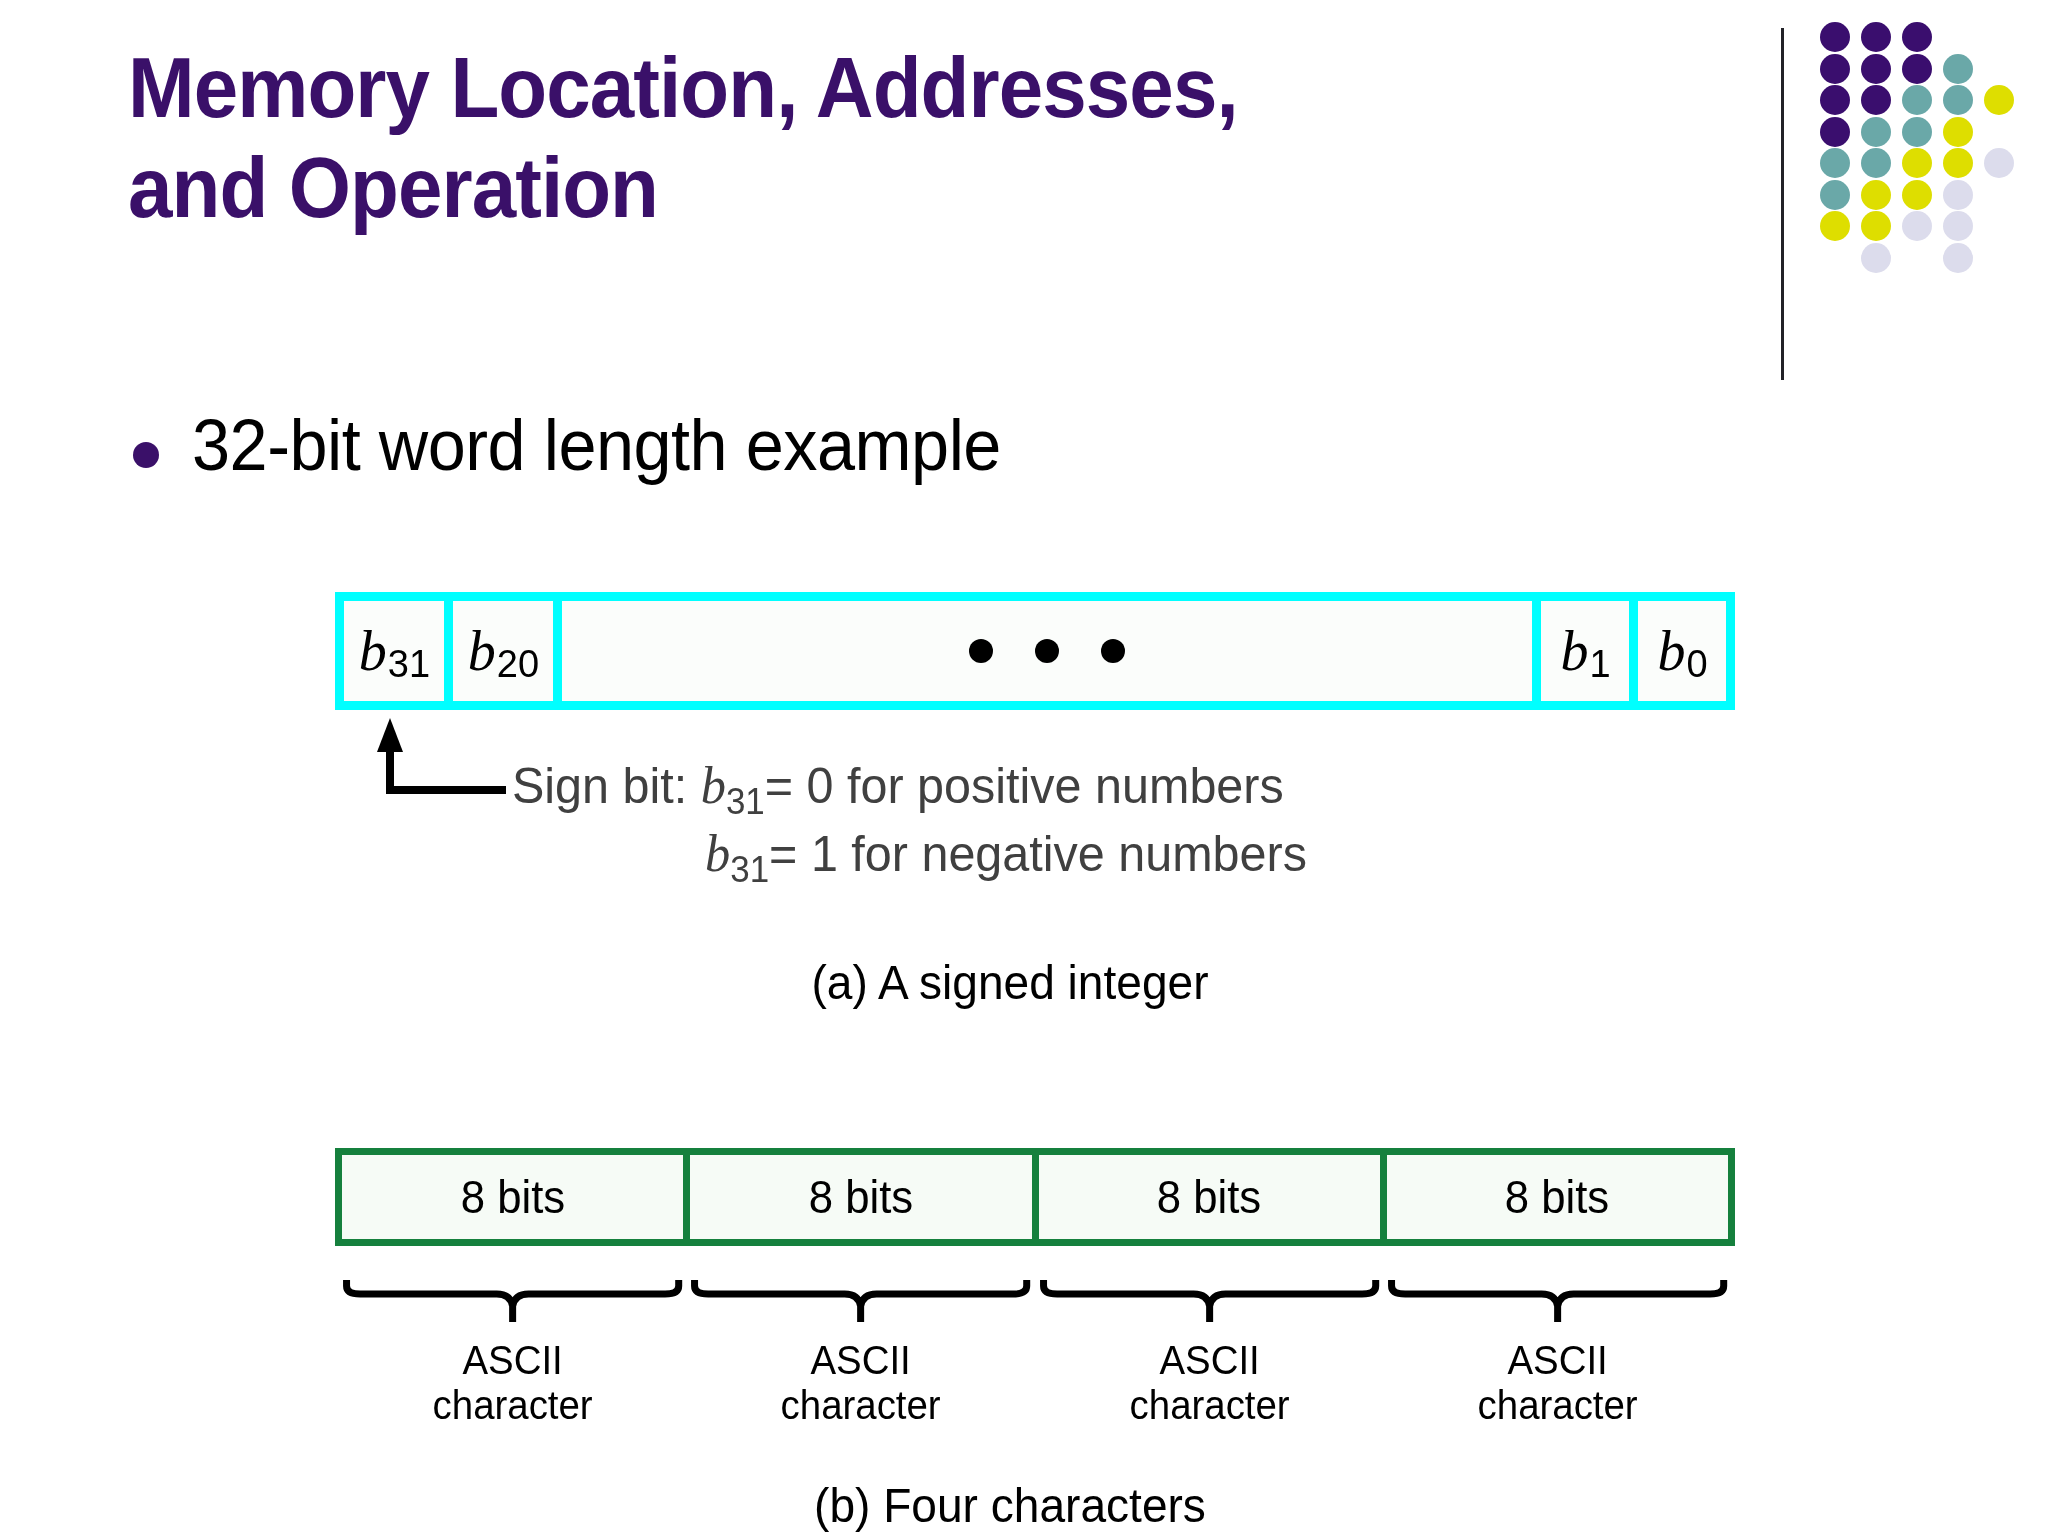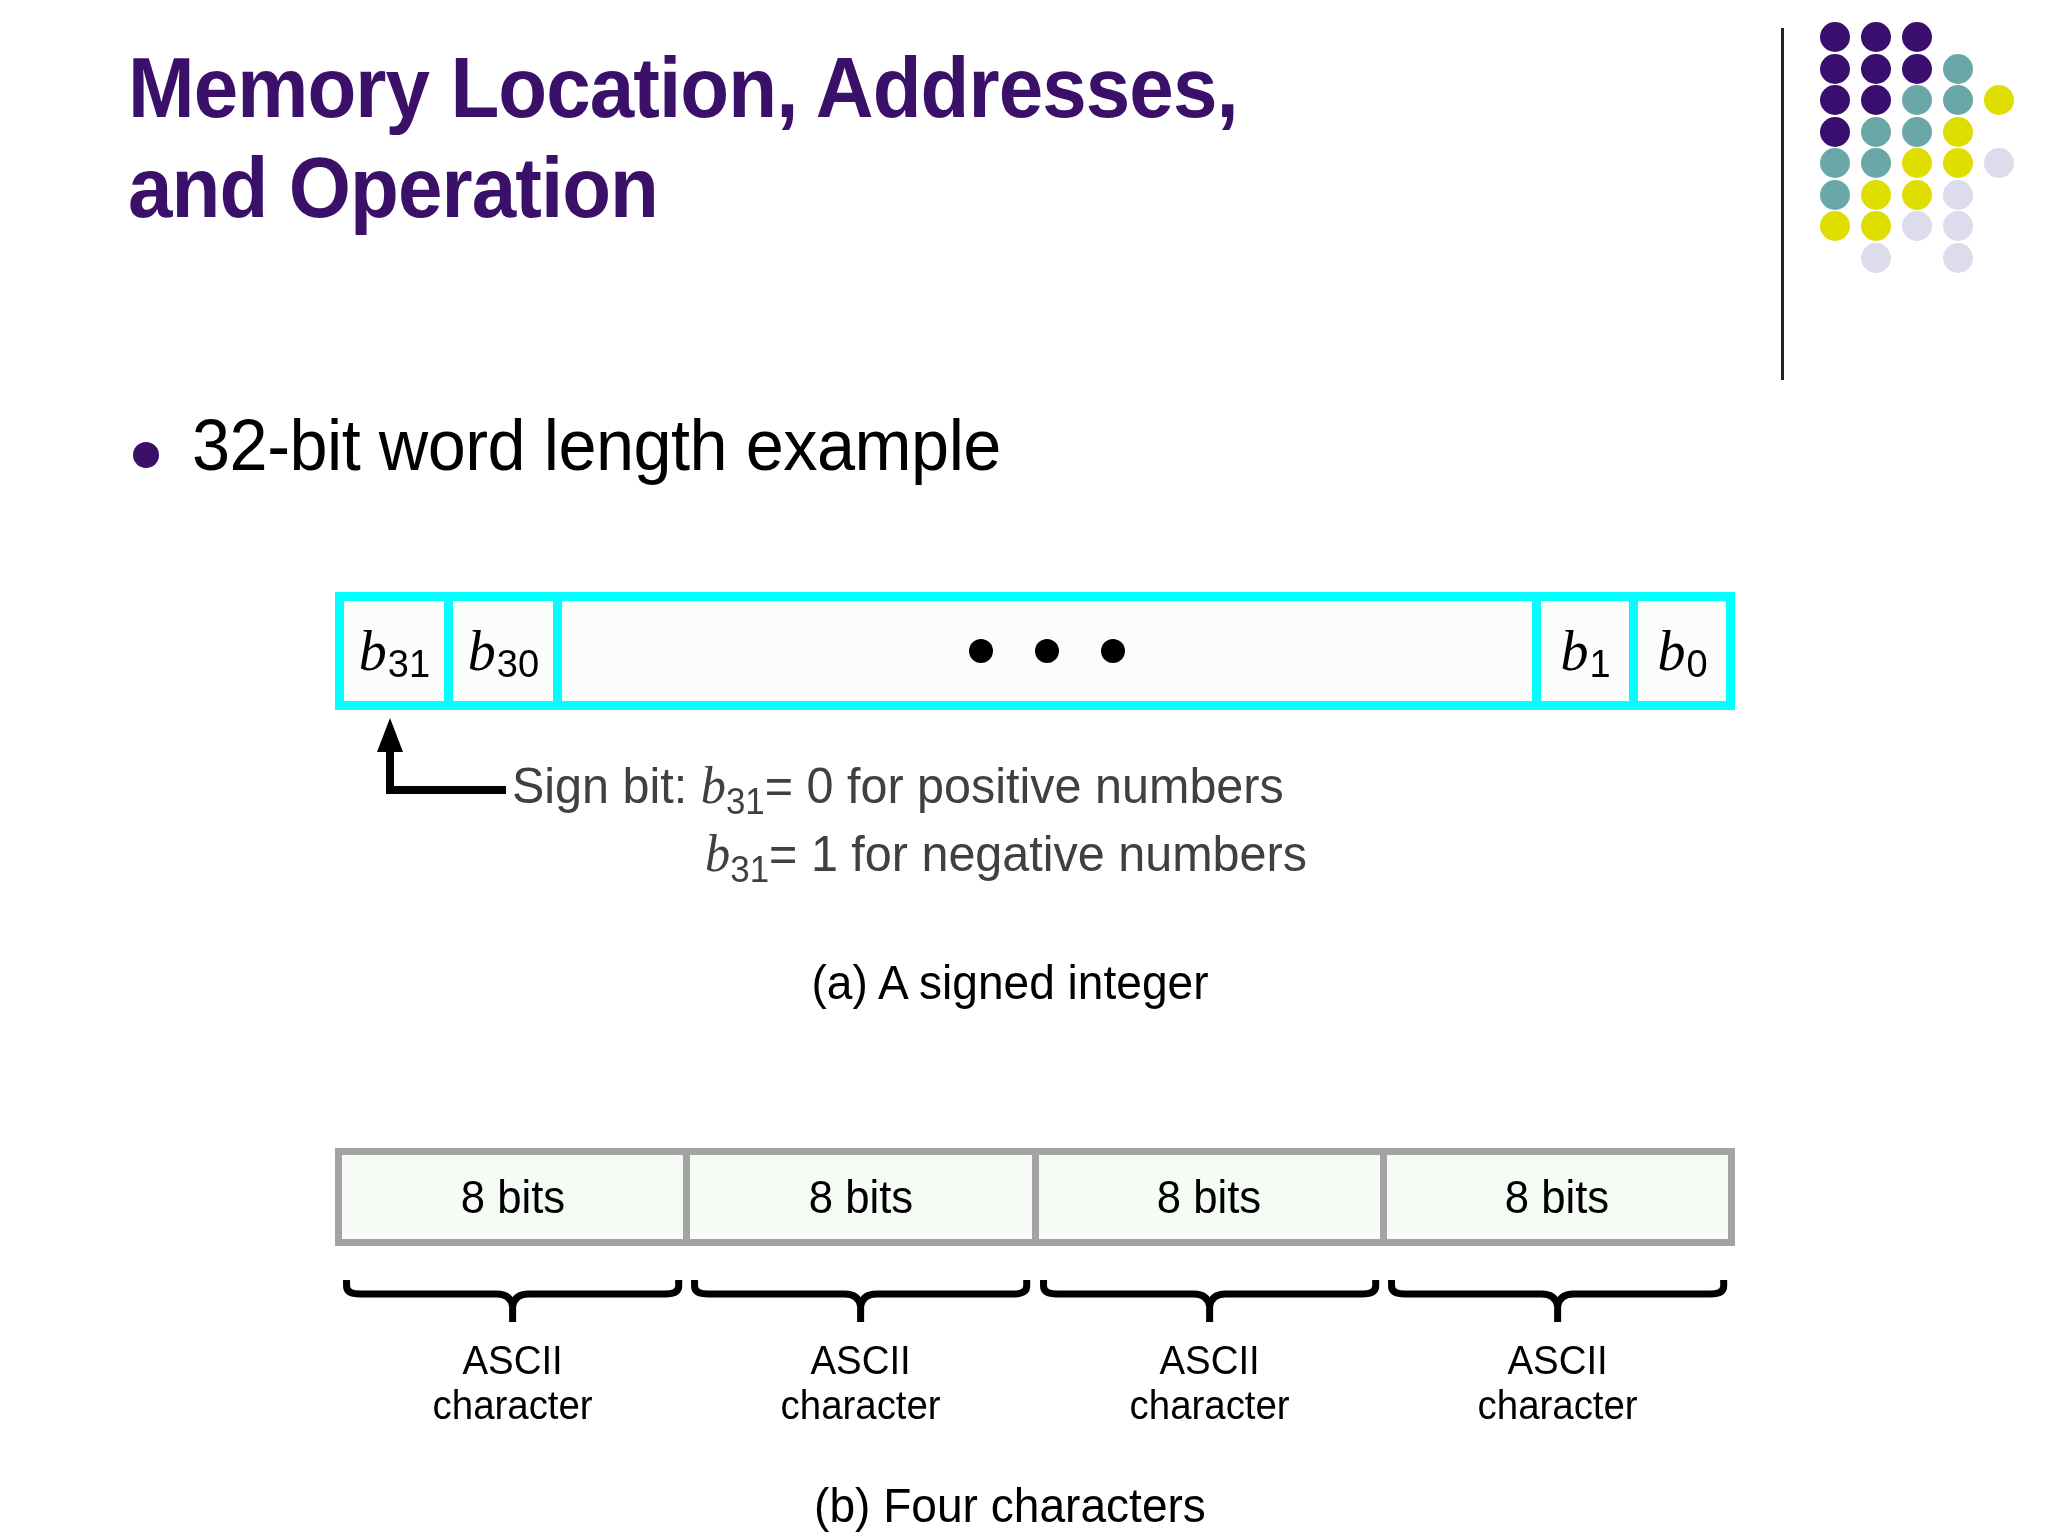--- a/index.html
+++ b/index.html
@@ -105,21 +105,21 @@
   .caption{
     position:absolute;width:2048px;text-align:center;left:-14px;
     font-size:48px;color:#000;transform:scaleX(.96);transform-origin:center top;
   }
   .cap-a{top:955px;}
   .cap-b{top:1478px;}
 
   
   .bytebox{
     position:absolute;left:335px;top:1148px;width:1400px;height:98px;
-    background:#a3a3a3;box-sizing:border-box;
+    background:#15803d;box-sizing:border-box;
     display:flex;padding:7px;gap:7px;
   }
   .bcell{
     flex:1;background:#f6fbf6;display:flex;align-items:center;justify-content:center;
     font-size:46px;color:#000;
   }
   .bcell span{transform:scaleX(.95);display:inline-block;}
 
   
   .braces{position:absolute;left:335px;top:1276px;width:1400px;height:60px;
@@ -180,21 +180,21 @@
   <div class="bullet-text">32-bit word length example</div>
 
 
   <div class="wordbox">
     <div class="cell c31">
       <span class="b">b</span>
         <span class="sub">31</span>
     </div>
     <div class="cell c30">
       <span class="b">b</span>
-        <span class="sub">30</span>
+        <span class="sub">20</span>
     </div>
     <div class="cell cmid">
       <span class="dots">
           <i></i>
           <i></i>
           <i></i>
         </span>
     </div>
     <div class="cell c1">
       <span class="b">b</span>

